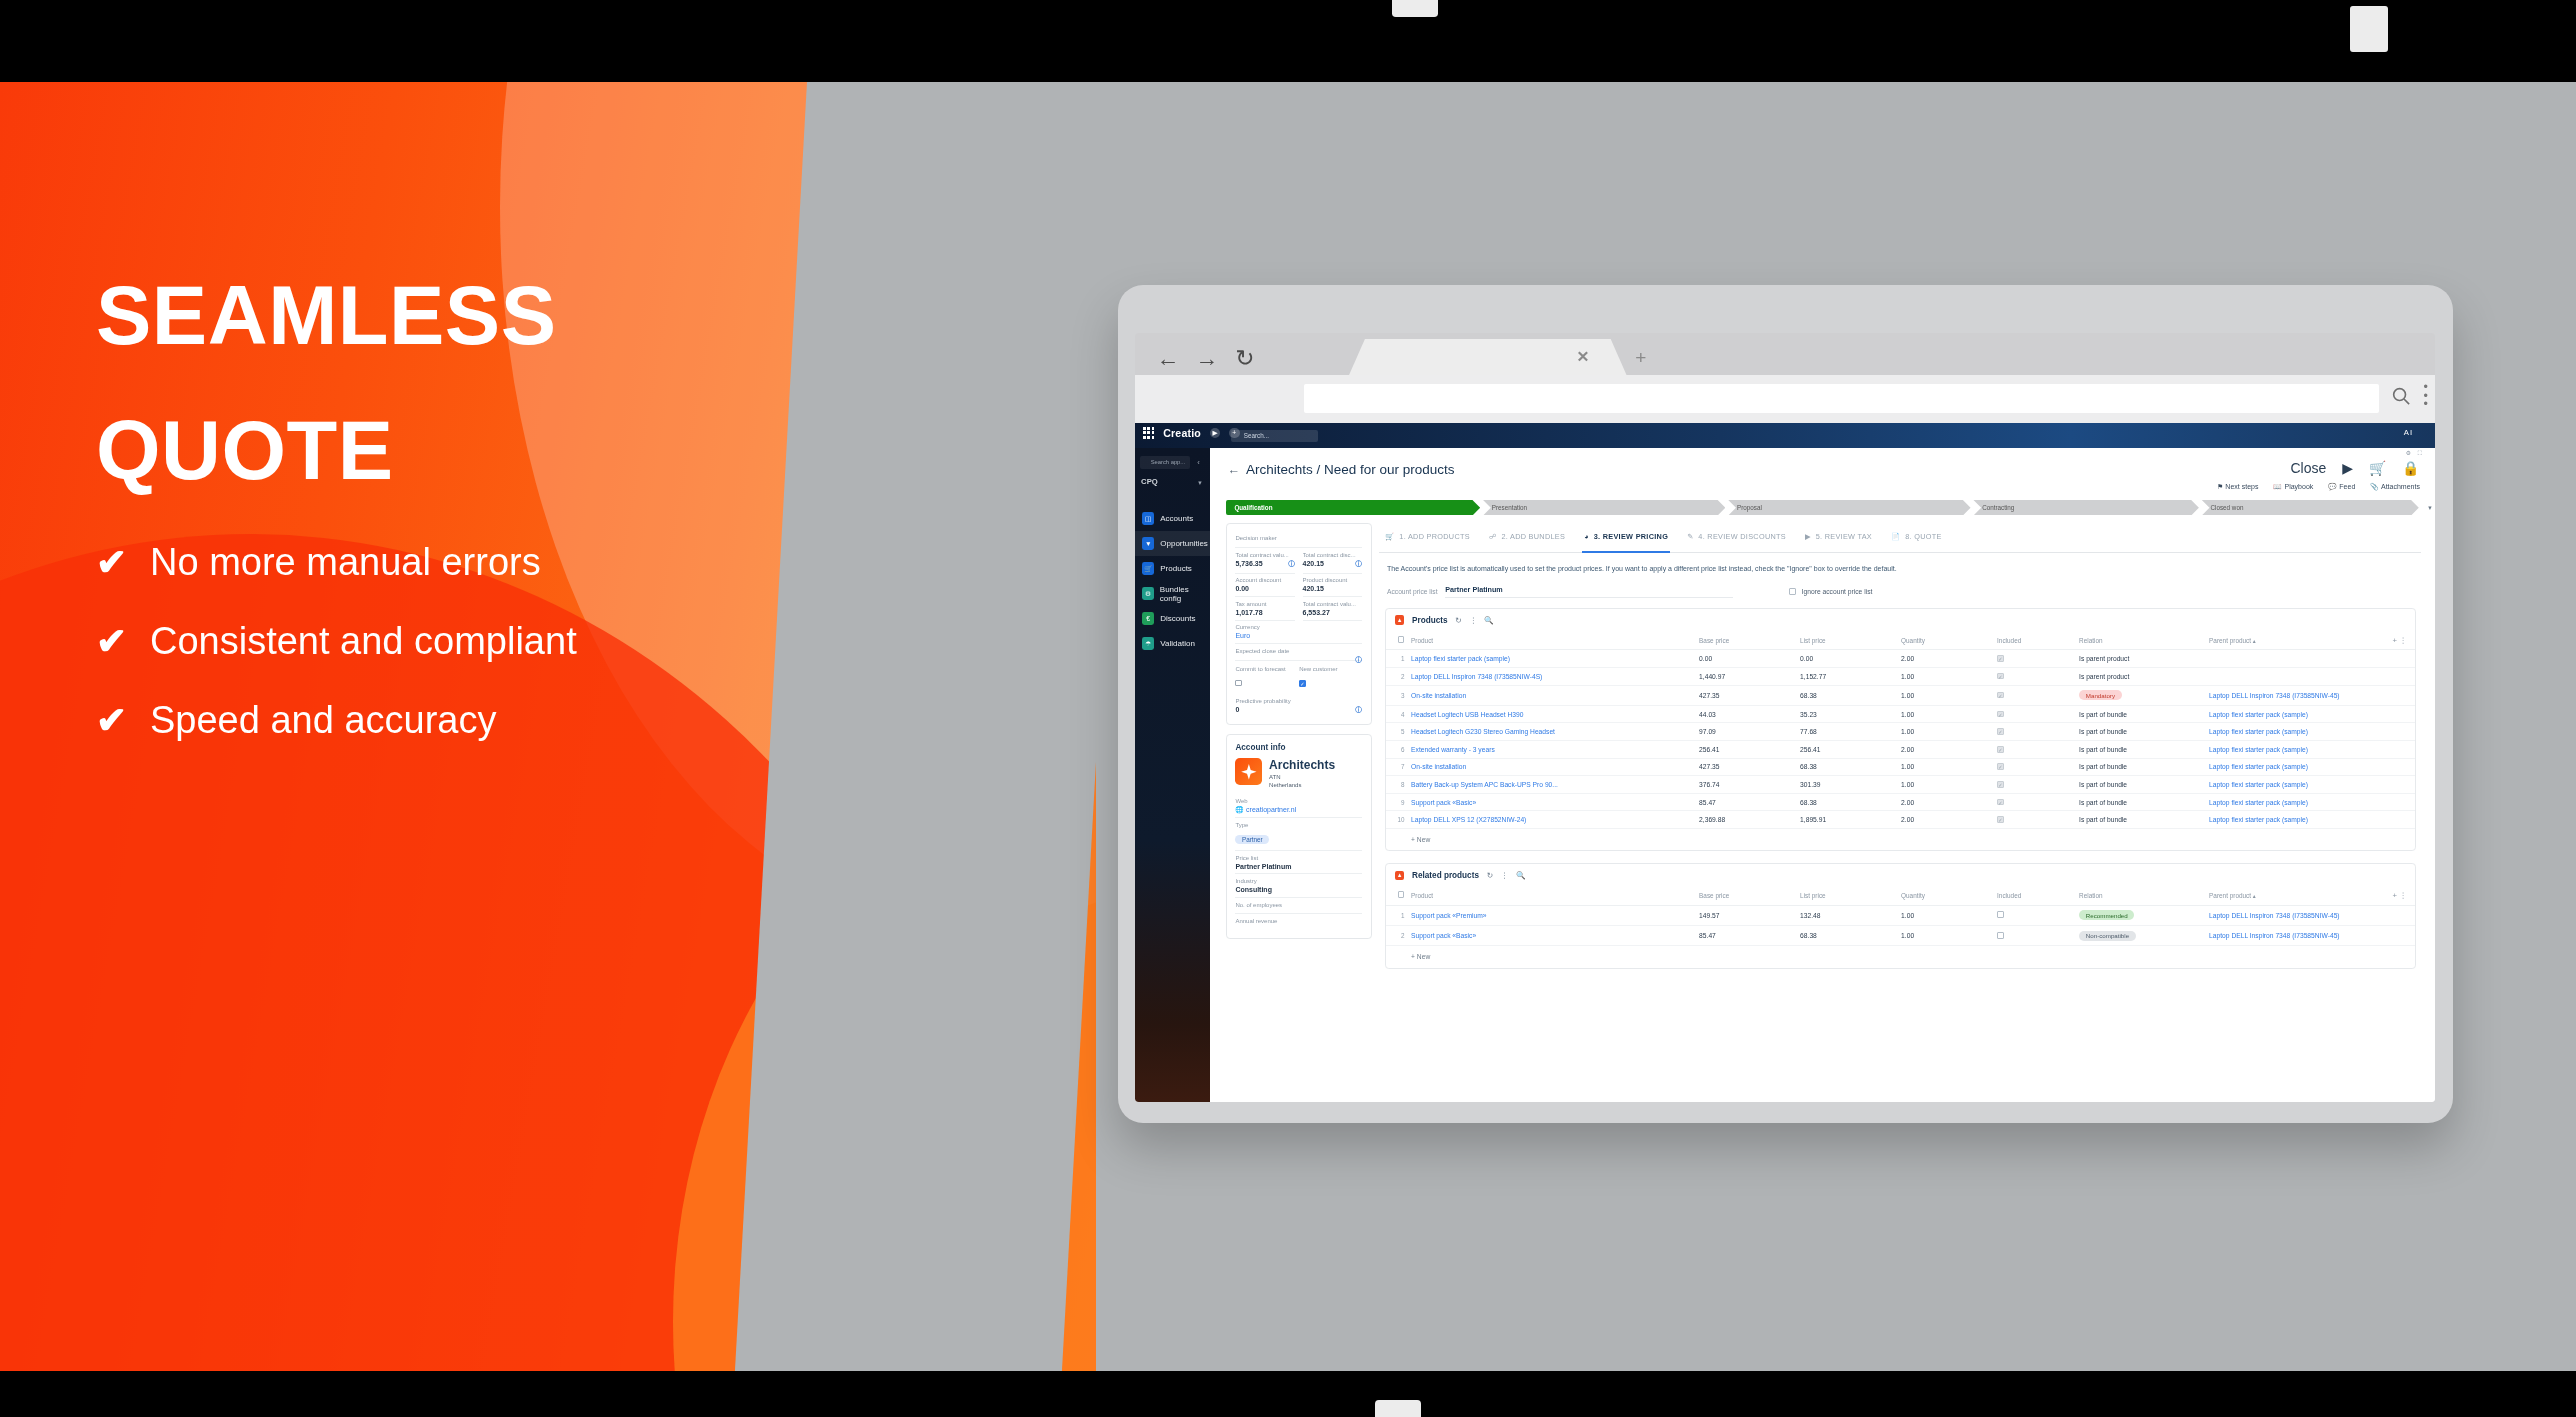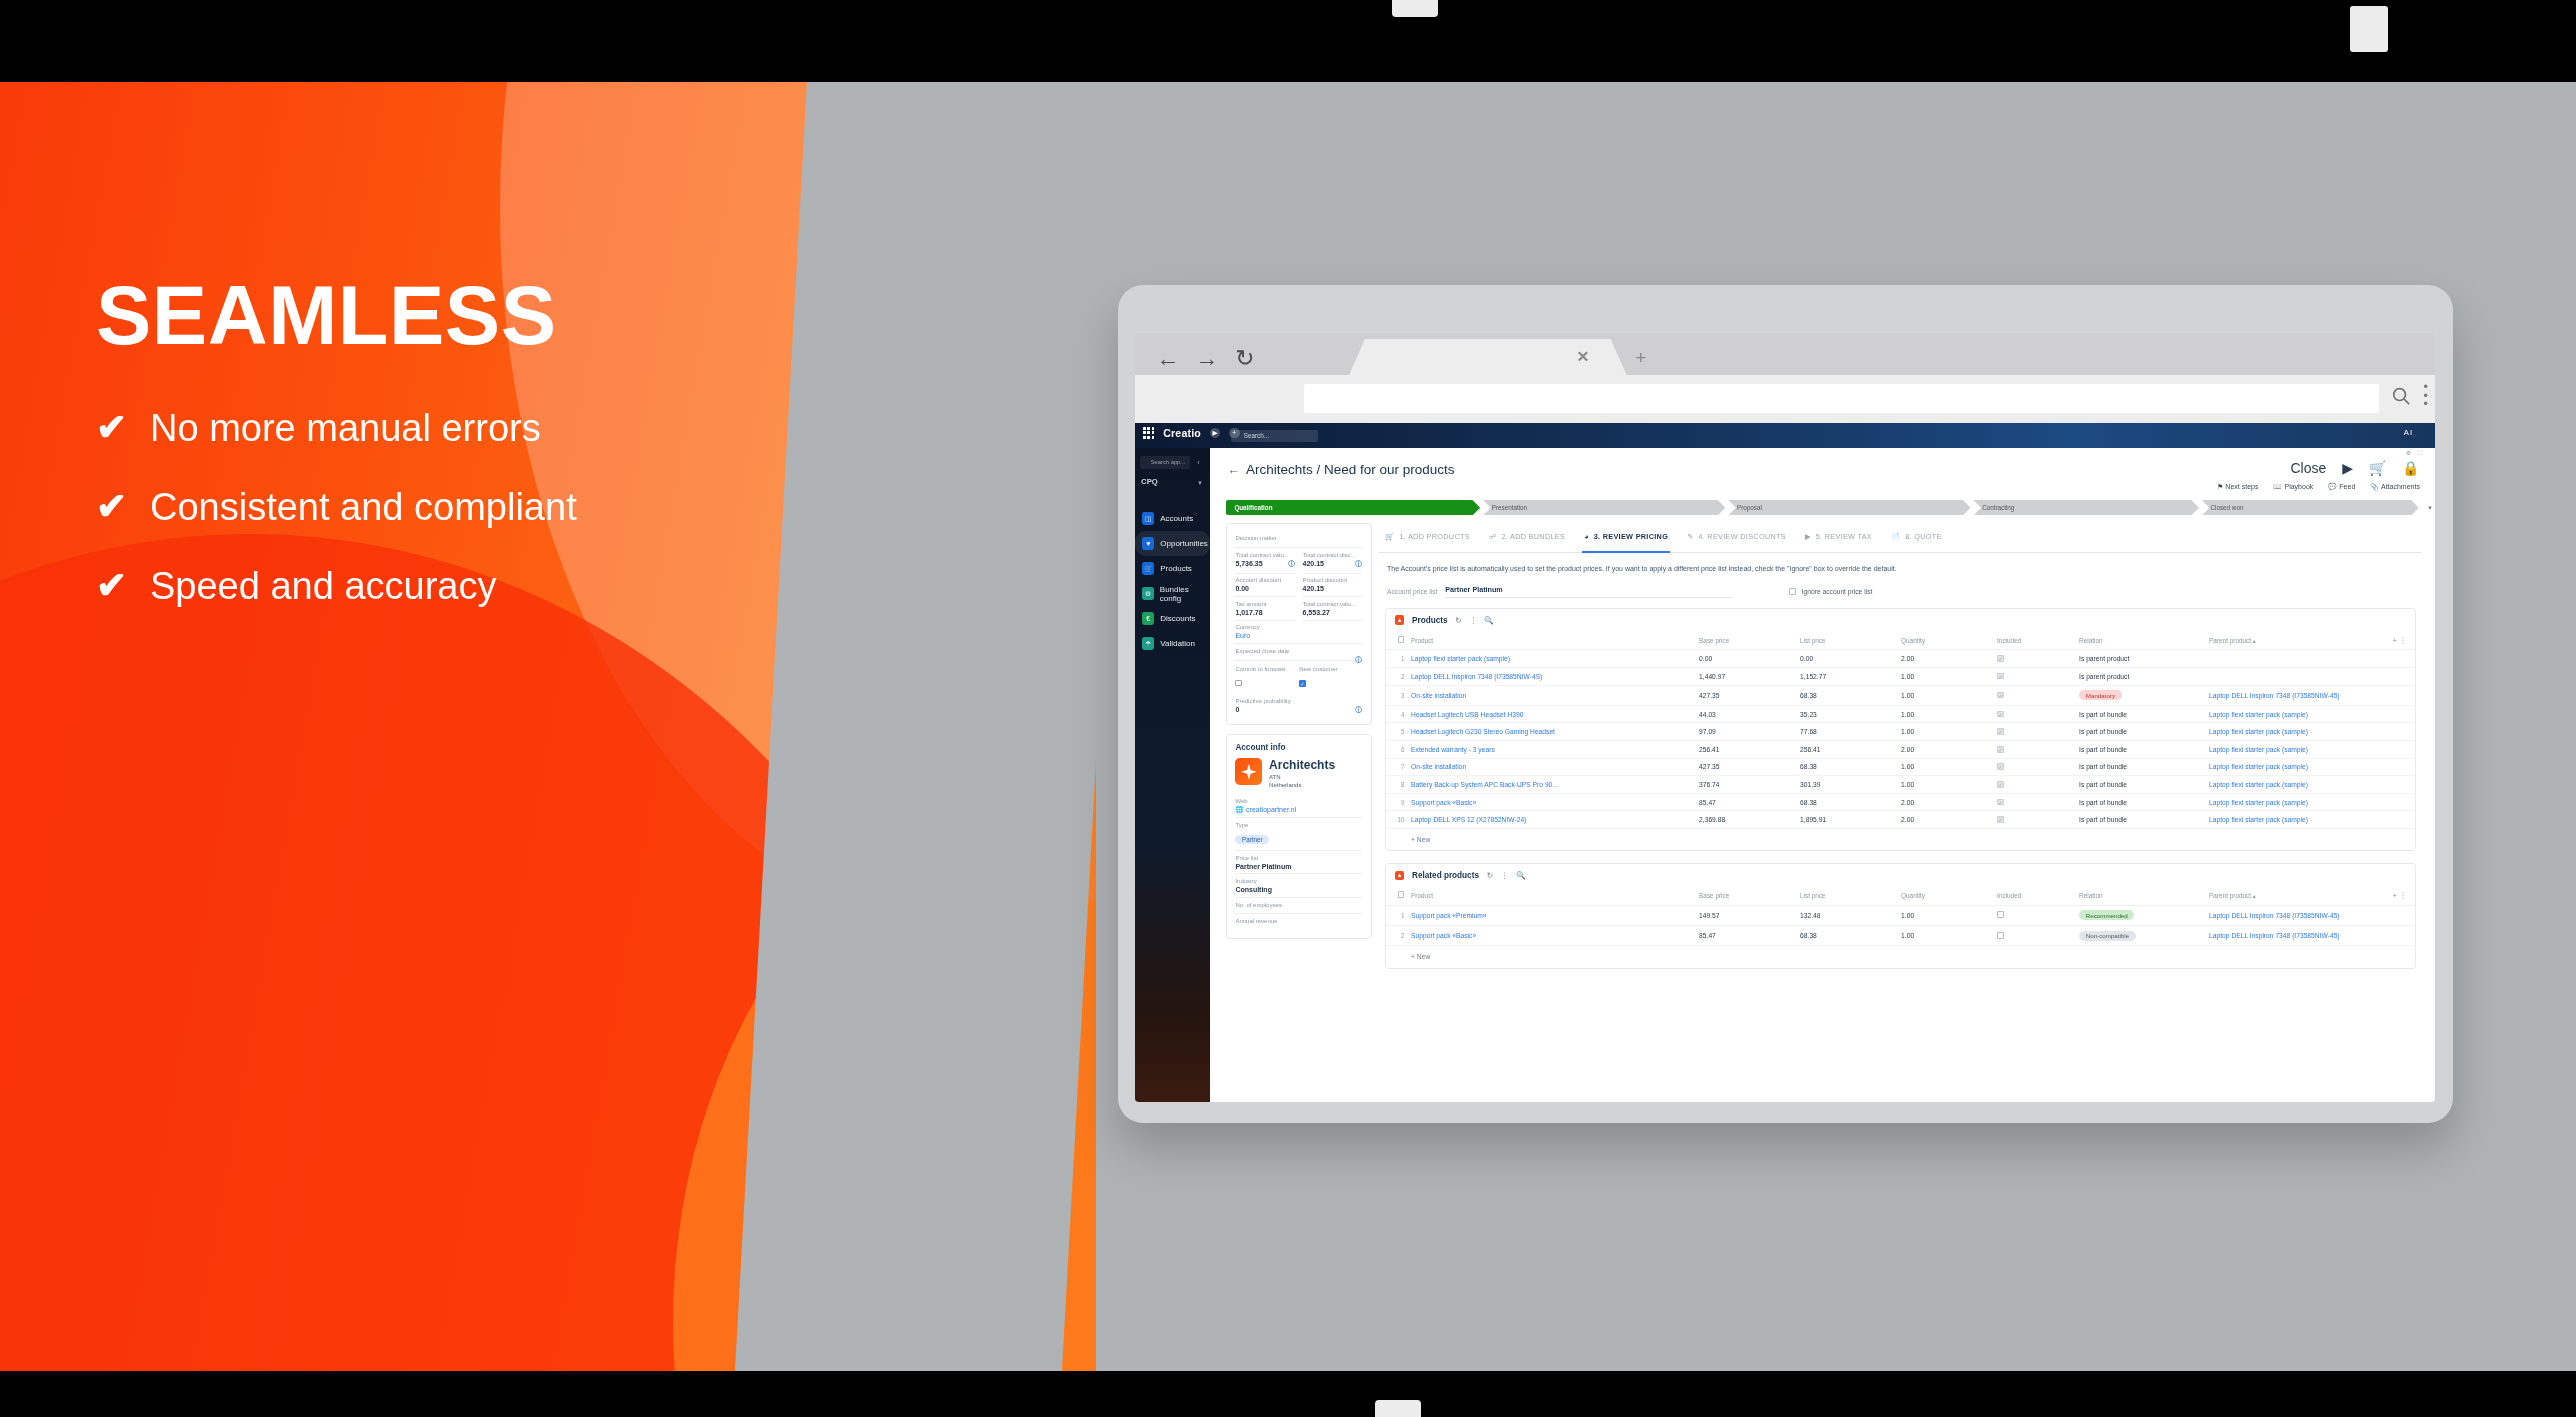--- a/index.html
+++ b/index.html
@@ -71,21 +71,21 @@
 
   
   #sidebar { position:absolute; left:0; top:25px; width:75px; height:654px;
              background:linear-gradient(180deg,#0c1526 0%,#0e1a2c 60%,#27150f 88%,#3b1b10 100%);}
   #sbsearch { position:absolute; left:4.8px; top:7.7px; width:50px; height:13.5px; background:rgba(255,255,255,.07);
               border-radius:1.9px; color:#97a1ae; font-size:5.8px; line-height:13.5px; padding-left:10.6px; }
   #sbcollapse { position:absolute; left:62px; top:9.6px; color:#9aa4b1; font-size:7.7px;}
   #sbsection { position:absolute; left:5.8px; top:29px; color:#cfd4da; font-size:7.7px; font-weight:600;}
   #sbcaret { position:absolute; left:63px; top:31px; color:#9aa4b1; font-size:6.7px;}
   .nav { position:absolute; left:0; width:75px; height:25px; display:flex; align-items:center; gap:5.8px; padding-left:6.7px;}
-  .nav.active { background:rgba(255,255,255,.08);border-radius:11px;}
+  .nav.active { background:rgba(255,255,255,.08);}
   .nav .ic { width:12.5px; height:12.5px; border-radius:2.4px; display:flex; align-items:center; justify-content:center;
              font-size:6.7px; color:#fff;}
   .nav .lb { color:#e6e9ed; font-size:8px; }
 
   
   #main { position:absolute; left:75px; top:25px; width:1225px; height:654px; background:#fff;}
   #crumb { position:absolute; left:17.3px; top:13.5px; font-size:13.5px; color:#17324f; font-weight:400; }
   #crumb .back { color:#4a5a6b; margin-right:5.8px; font-size:12.5px;}
   #addtag { position:absolute; left:19px; top:52px; font-size:7.2px; color:#5a6877;}
   #hdr-right { position:absolute; right:15.4px; top:11.5px; display:flex; align-items:center; gap:16px;
@@ -176,20 +176,21 @@
     <div class="blob b2"></div>
     <div class="blob b3"></div>
     <div class="slant"></div>
   </div>
 
   <div id="grey"></div>
 
   <div id="copy">
     <div id="headline">
       <div>SEAMLESS</div>
+      <div>QUOTE</div>
     </div>
     <div id="bullets">
       <div class="bullet">
         <span class="ck">✔</span>
         <span>No more manual errors</span>
       </div>
       <div class="bullet">
         <span class="ck">✔</span>
         <span>Consistent and compliant</span>
       </div>

